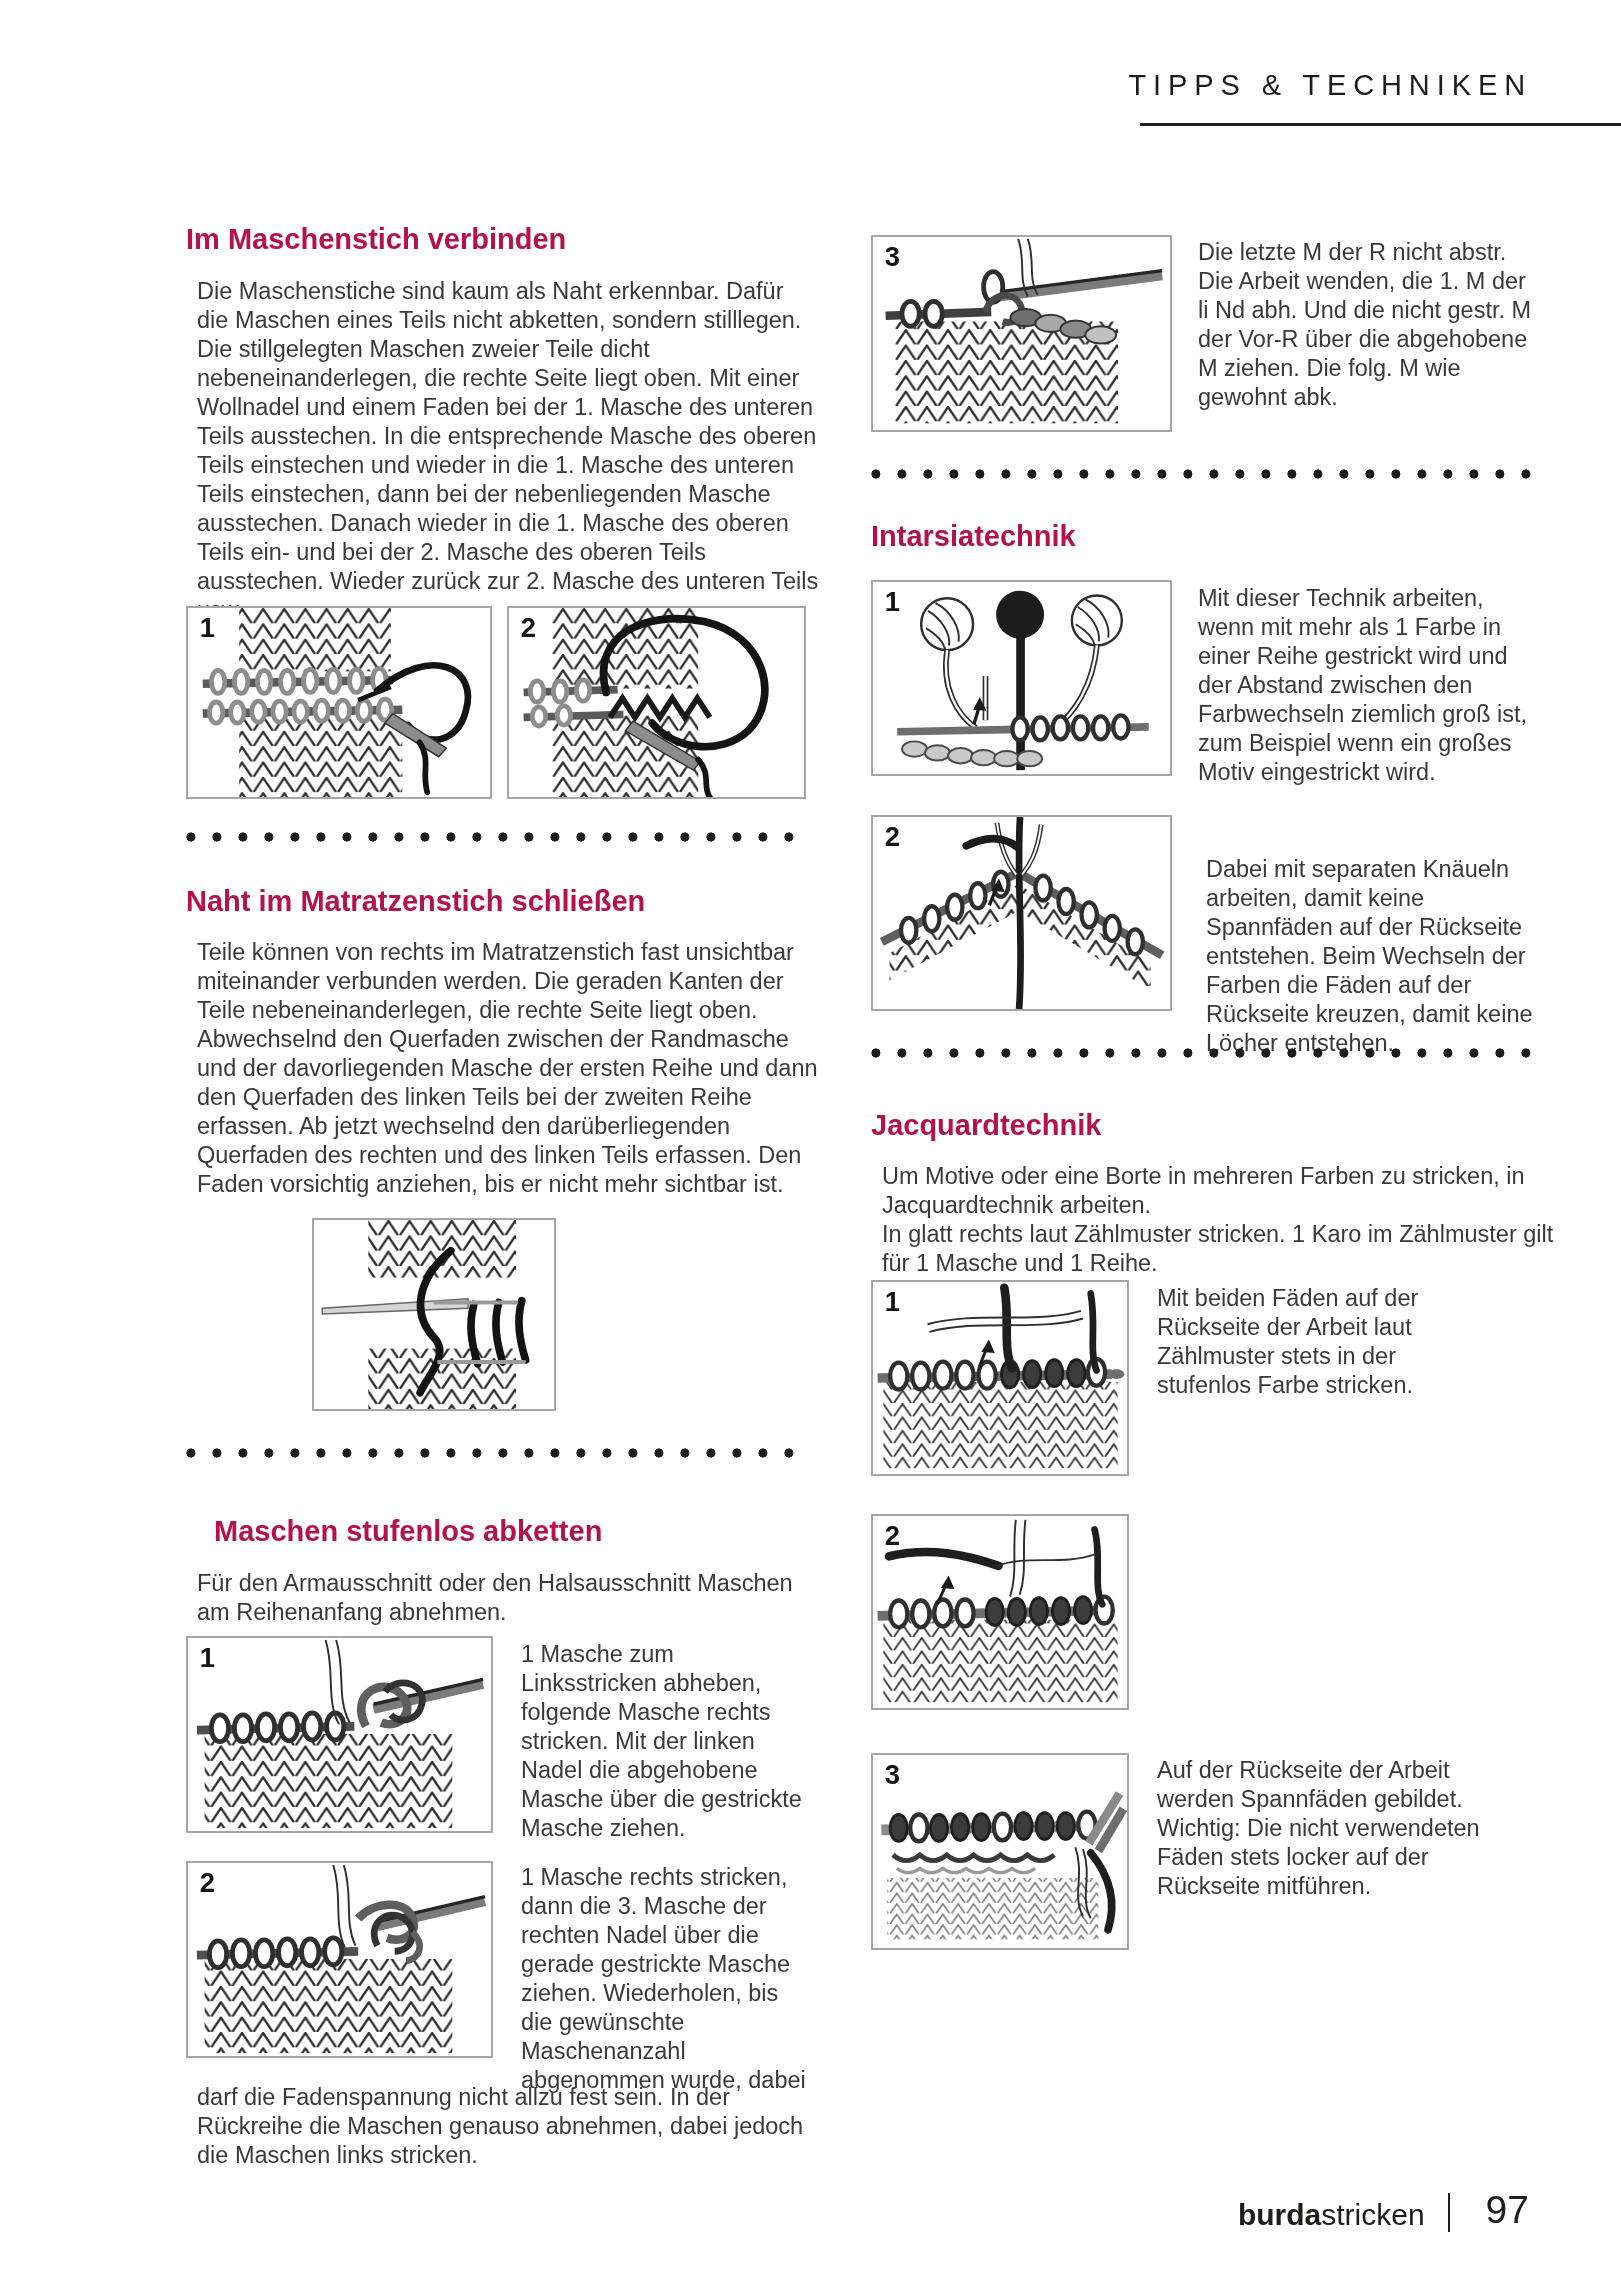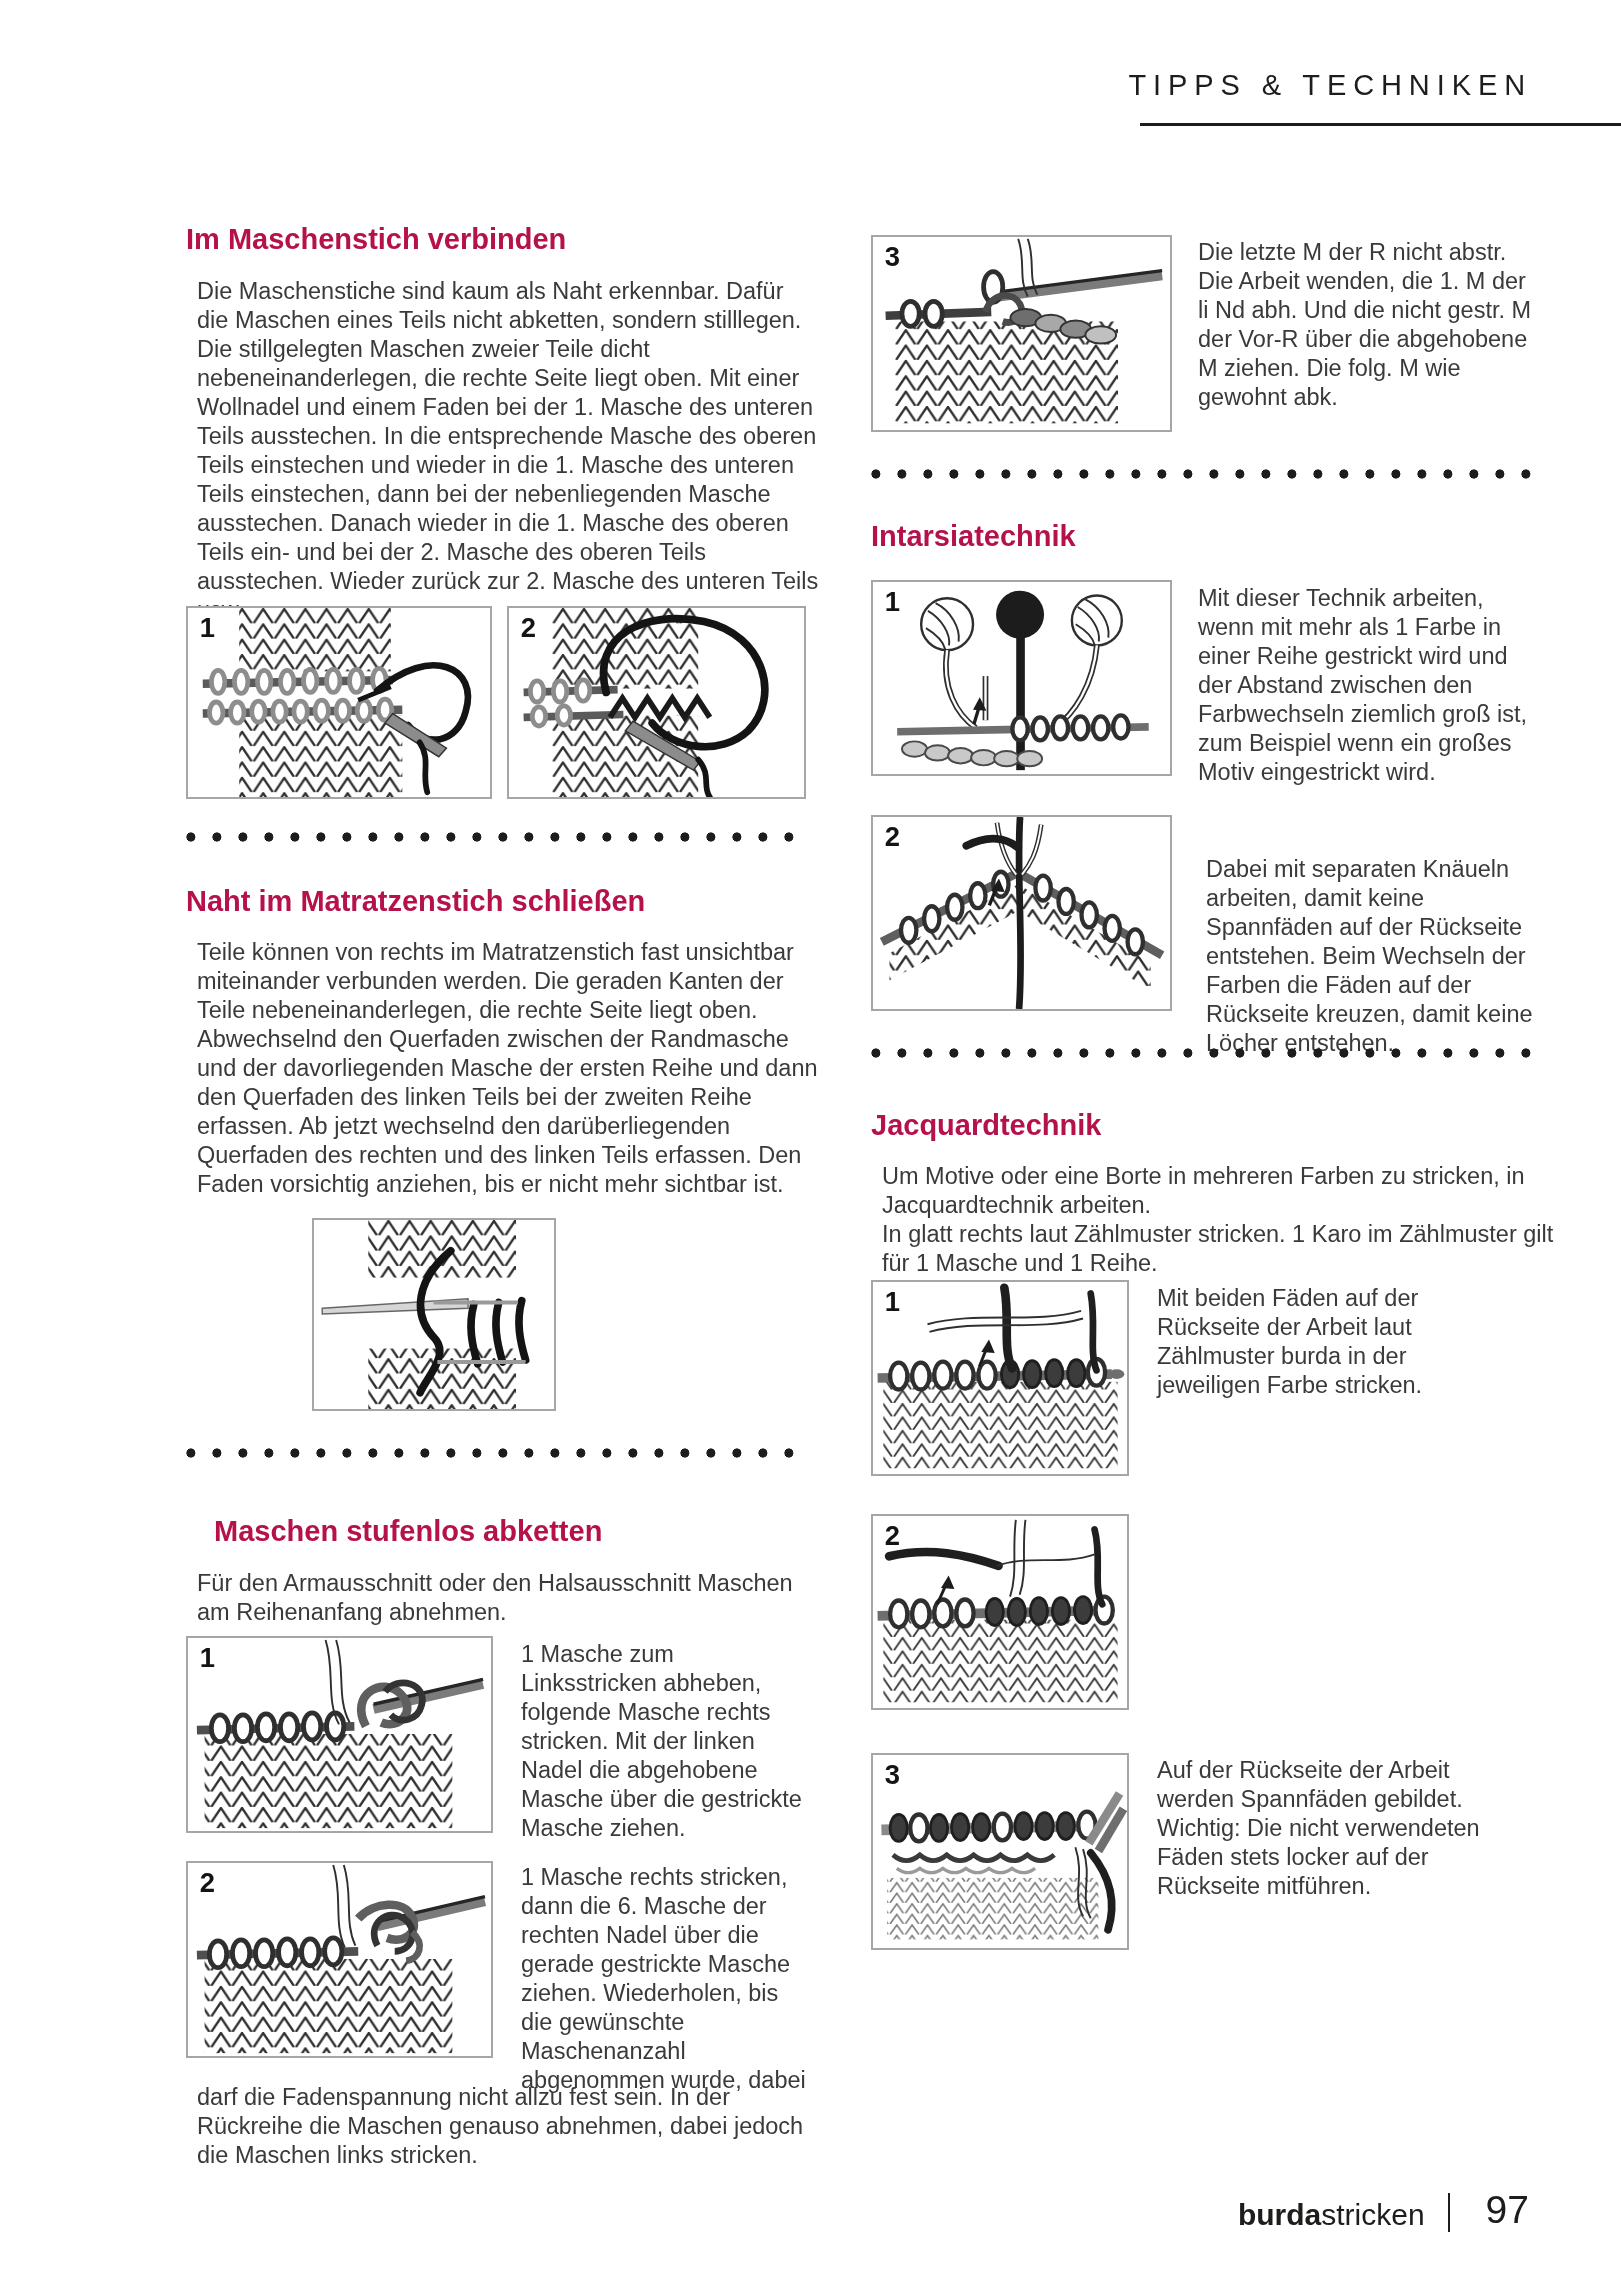--- a/index.html
+++ b/index.html
@@ -203,21 +203,21 @@
       </g>
       <path d="M150 2 C 160 34 150 62 162 88" fill="none" stroke="#2f2f2f" stroke-width="2"></path>
       <path d="M161 2 C 171 34 161 60 173 86" fill="none" stroke="#2f2f2f" stroke-width="2"></path>
       <line x1="196" y1="66" x2="308" y2="40" stroke="#7b7b7b" stroke-width="10"></line>
       <line x1="196" y1="61" x2="308" y2="35" stroke="#262626" stroke-width="3.5"></line>
       <path d="M176 58 C 192 40 224 38 232 56 C 240 74 222 84 206 78" fill="none" stroke="#5f5f5f" stroke-width="9"></path>
       <path d="M196 86 C 184 64 206 46 224 58 C 240 70 232 92 214 92" fill="none" stroke="#333333" stroke-width="7"></path>
       <path d="M232 72 C 246 84 240 100 226 102" fill="none" stroke="#5f5f5f" stroke-width="7"></path>
     </svg>
   </div>
-  <p class="abs side-text" style="top:1863px; left:521px; width:294px;">1 Masche rechts stricken, dann die 6. Masche der rechten Nadel über die gerade gestrickte Masche ziehen. Wiederholen, bis die gewünschte Maschenanzahl abgenommen wurde, dabei</p>
+  <p class="abs side-text" style="top:1863px; left:521px; width:294px;">1 Masche rechts stricken, dann die 3. Masche der rechten Nadel über die gerade gestrickte Masche ziehen. Wiederholen, bis die gewünschte Maschenanzahl abgenommen wurde, dabei</p>
 
   <p class="abs body-text" style="top:2072px; left:186px; width:627px;">darf die Fadenspannung nicht allzu fest sein. In der Rückreihe die Maschen genauso abnehmen, dabei jedoch die Maschen links stricken.</p>
 
   <div class="abs fig" style="top:235px; left:871px; width:301px; height:197px;">
     <span class="num">3</span>
     <svg viewBox="0 0 307 201">
       <defs>
           <pattern id="pturn" width="22" height="16" patternUnits="userSpaceOnUse">
         <path d="M1 16 L11 1 L21 16" fill="none" stroke="#2e2e2e" stroke-width="2.4"></path>
           </pattern>
@@ -354,21 +354,21 @@
       </g>
       <ellipse cx="232" cy="94" rx="9" ry="14" fill="#ffffff" stroke="#2f2f2f" stroke-width="4.5"></ellipse>
       <path d="M136 6 C 142 38 134 68 144 90" fill="none" stroke="#1f1f1f" stroke-width="9" stroke-linecap="round"></path>
       <path d="M226 12 C 232 44 224 72 232 92" fill="none" stroke="#1f1f1f" stroke-width="7" stroke-linecap="round"></path>
       <path d="M56 44 C 106 30 168 44 216 30" fill="none" stroke="#2f2f2f" stroke-width="2"></path>
       <path d="M58 52 C 108 38 170 52 218 38" fill="none" stroke="#2f2f2f" stroke-width="2"></path>
       <line x1="110" y1="88" x2="118" y2="68" stroke="#1c1c1c" stroke-width="3"></line>
       <polygon points="120,60 126,74 112,73" fill="#1c1c1c"></polygon>
     </svg>
   </div>
-  <p class="abs side-text" style="top:1284px; left:1157px; width:333px;">Mit beiden Fäden auf der Rückseite der Arbeit laut Zählmuster burda in der jeweiligen Farbe stricken.</p>
+  <p class="abs side-text" style="top:1284px; left:1157px; width:333px;">Mit beiden Fäden auf der Rückseite der Arbeit laut Zählmuster stets in der stufenlos Farbe stricken.</p>
 
   <div class="abs fig" style="top:1514px; left:871px; width:258px; height:196px;">
     <span class="num">2</span>
     <svg viewBox="0 0 263 200">
       <defs>
           <pattern id="pj2" width="20" height="14" patternUnits="userSpaceOnUse">
         <path d="M1 14 L10 1 L19 14" fill="none" stroke="#3a3a3a" stroke-width="2"></path>
           </pattern>
         </defs>
       <rect x="10" y="108" width="244" height="86" fill="url(#pj2)"></rect>

